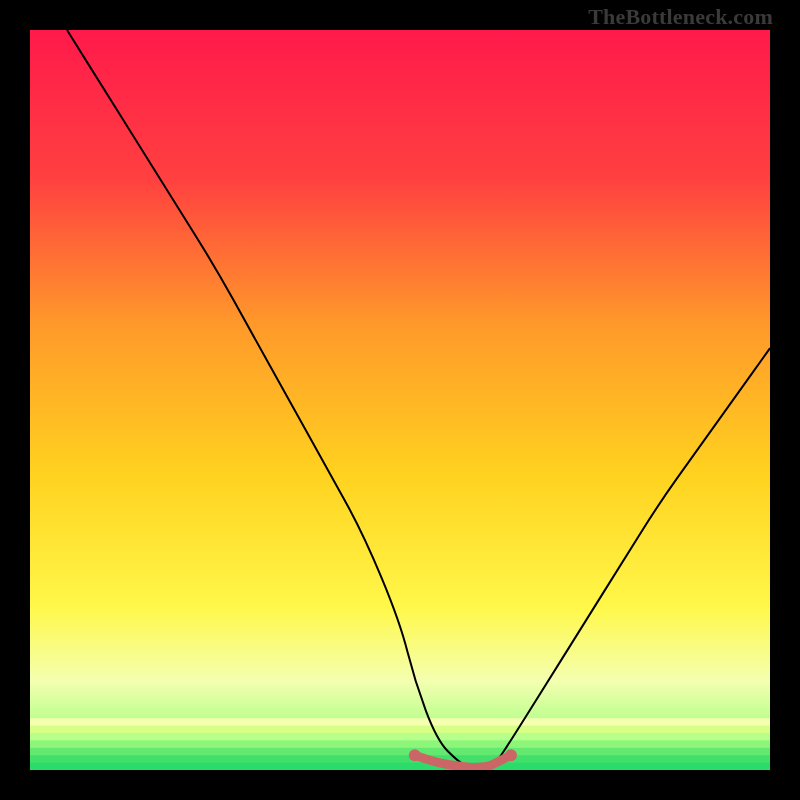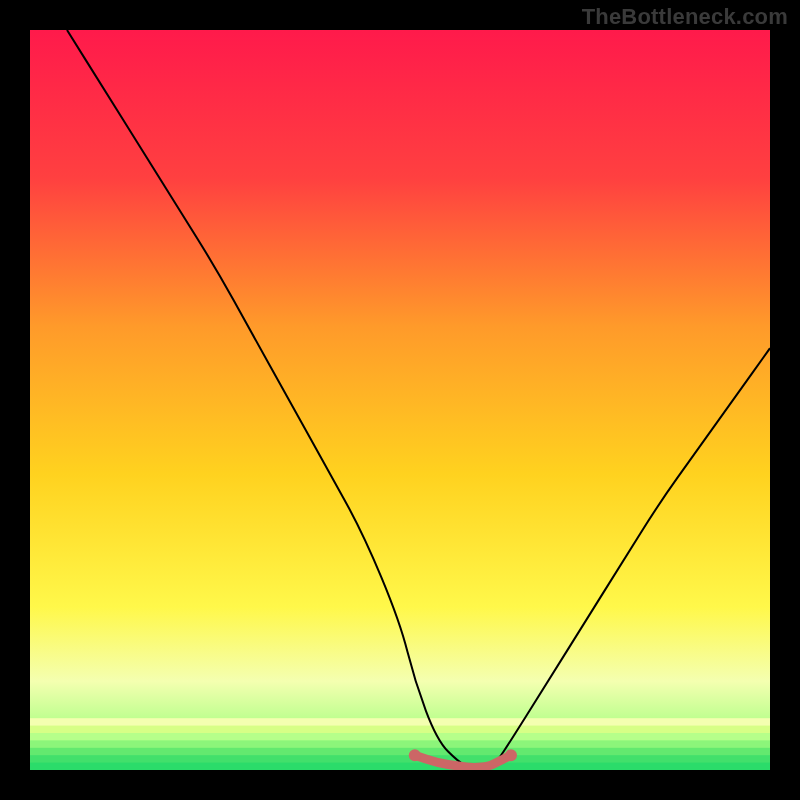--- a/index.html
+++ b/index.html
@@ -13,26 +13,27 @@
   }
   .frame {
     position: relative;
     width: 800px;
     height: 800px;
     background: #000;
   }
   .watermark {
     position: absolute;
     top: 4px;
-    right: 12px;
+    right: 27px;
     color: #3a3a3a;
     font-size: 22px;
     font-weight: 600;
     letter-spacing: 0.2px;
     z-index: 10;
+    font-family: Liberation Serif, serif;
   }
   .plot {
     position: absolute;
     left: 30px;
     top: 30px;
     width: 740px;
     height: 740px;
   }
   .plot svg {
     display: block;

